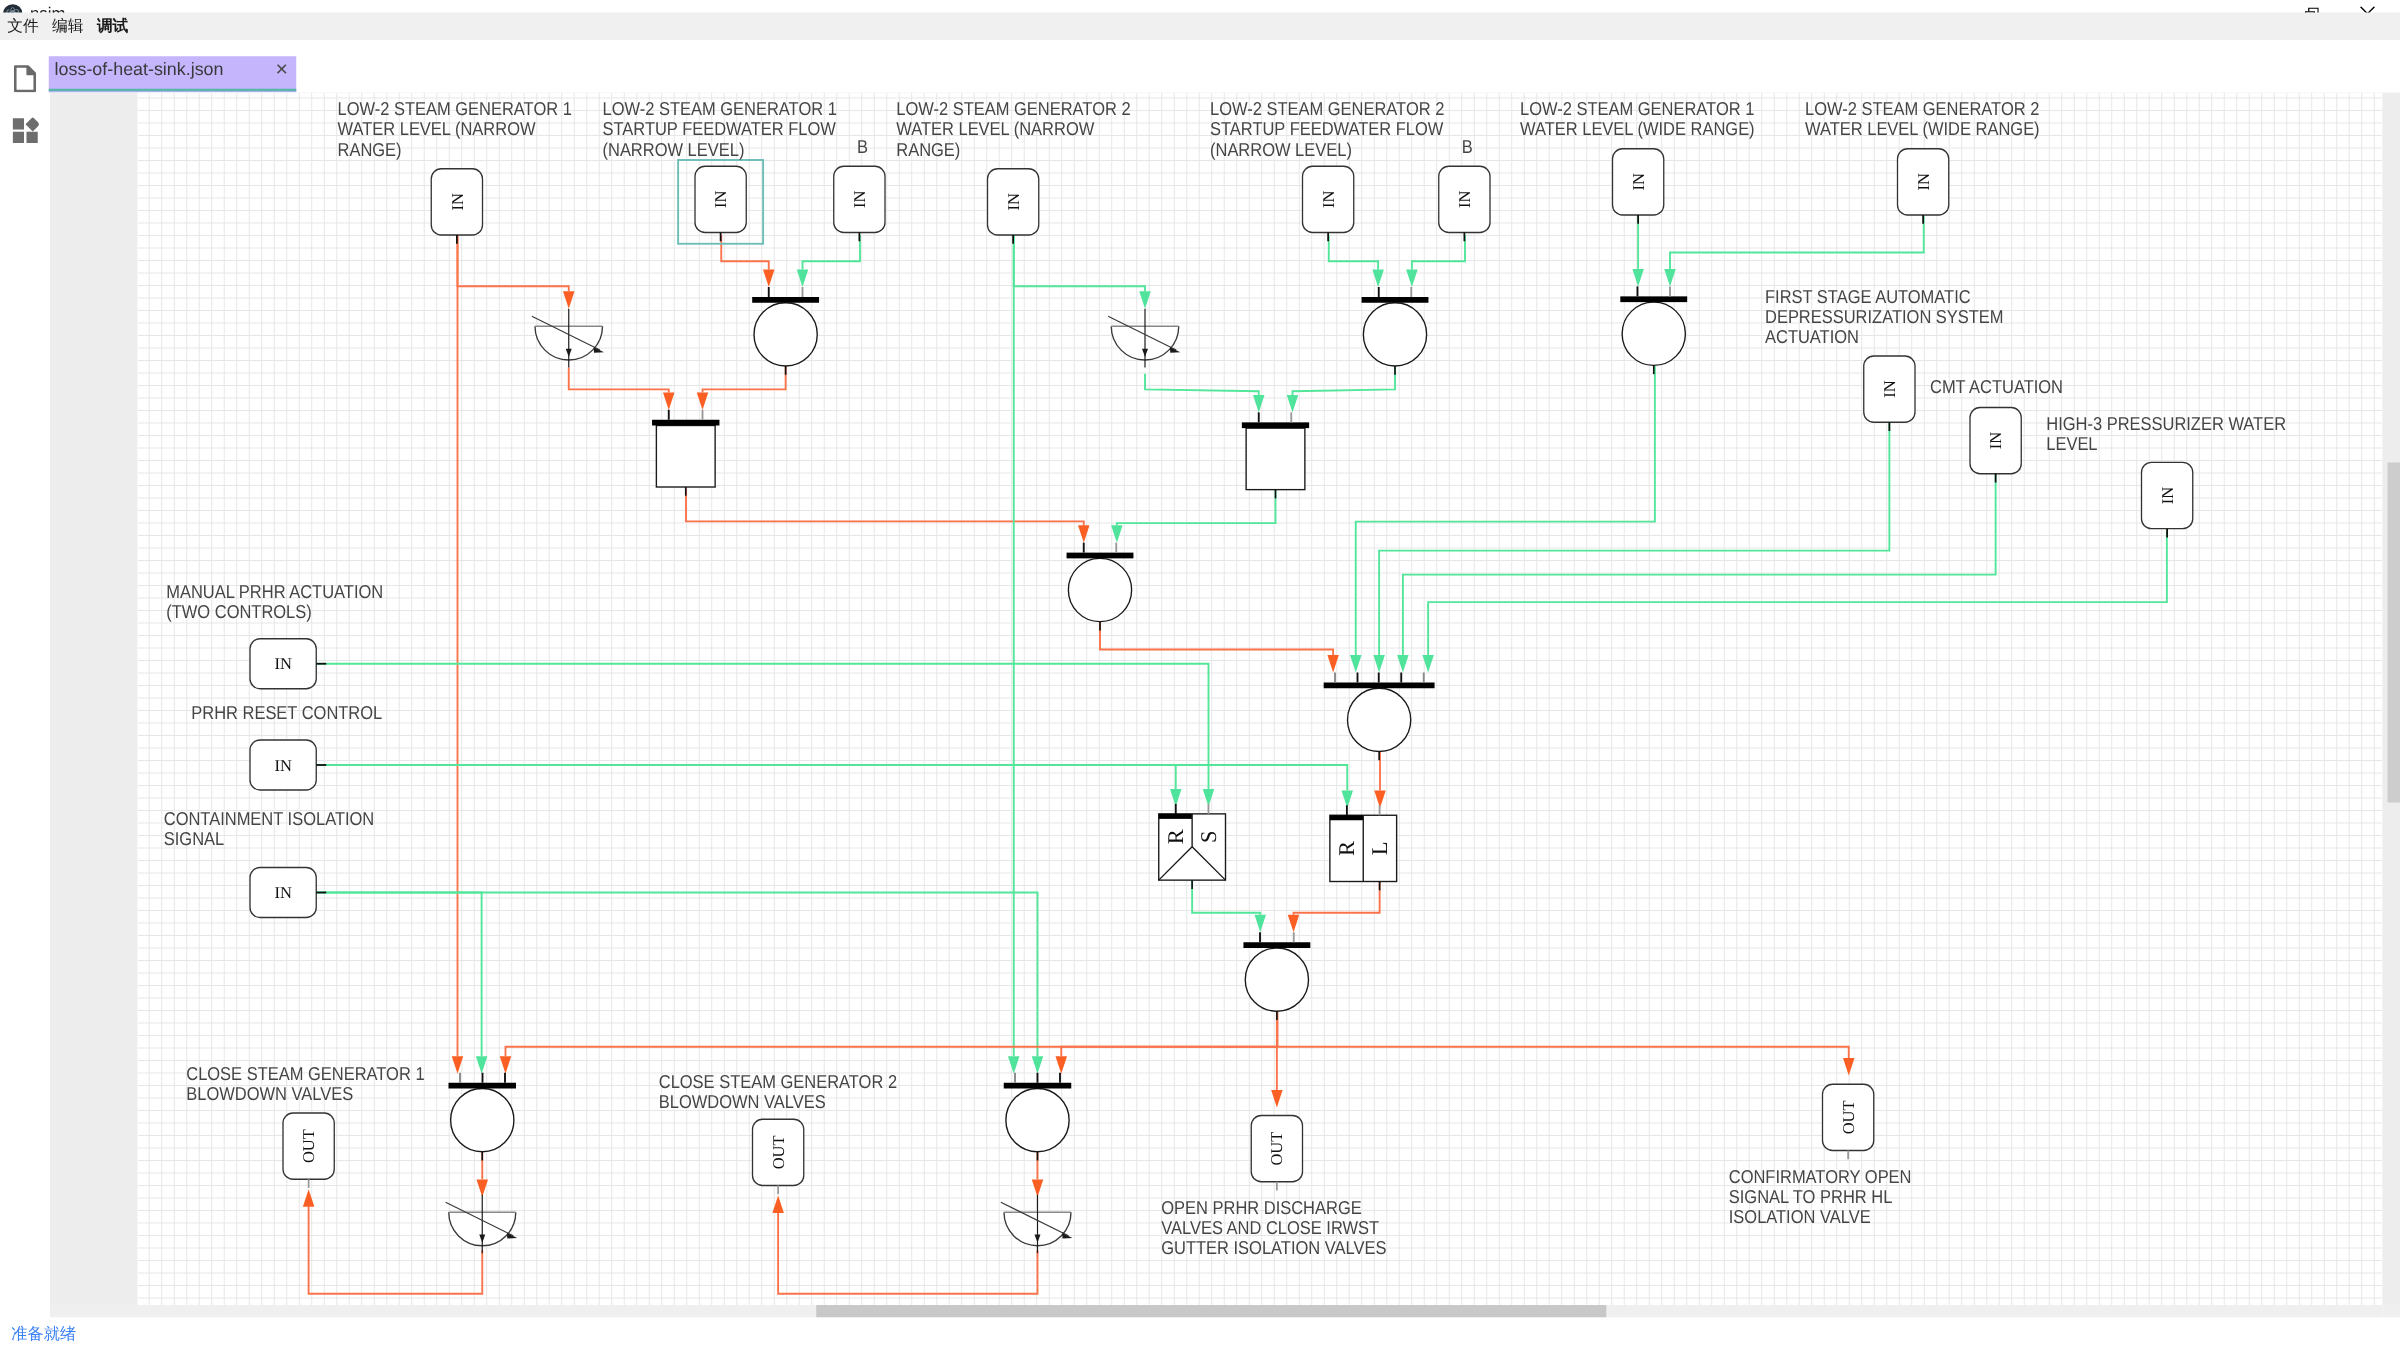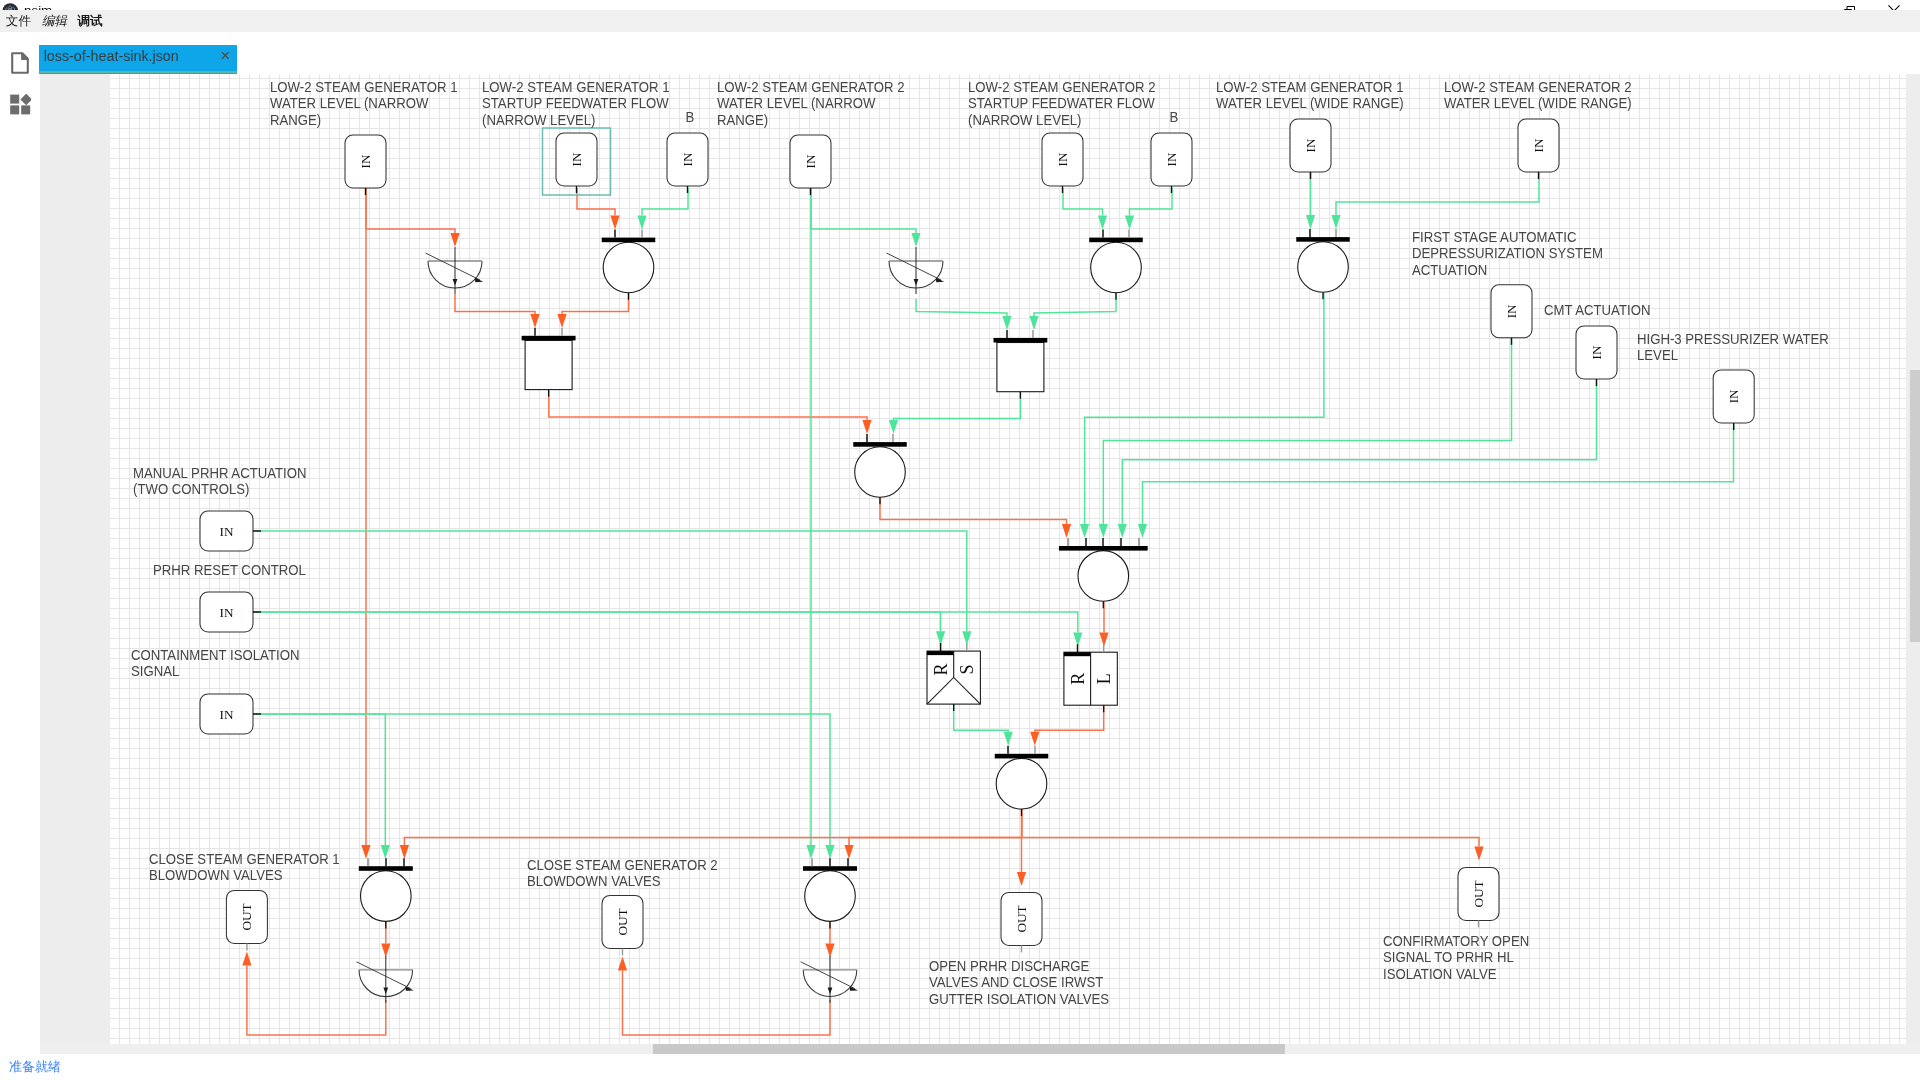--- a/index.html
+++ b/index.html
@@ -16,21 +16,21 @@
 
 #menubar{position:absolute;left:0;top:10px;width:1920px;height:22px;background:#f0f0f0}
 .menu-item{position:absolute;top:0;height:22px;line-height:23px;font-size:12.6px;color:#1a1a1a;font-family:"Liberation Sans",sans-serif;cursor:default;letter-spacing:0}
 
 #activitybar{position:absolute;left:0;top:44px;width:40px;height:1010px;background:#fff}
 .act-item{position:absolute;cursor:pointer}
 #act-file{left:11px;top:8px;width:18px;height:22px}
 #act-blocks{left:10px;top:50px;width:21.2px;height:21px}
 
 #tabstrip{position:absolute;left:39.3px;top:45px;width:1880px;height:29px;background:#fff}
-#tab0{position:absolute;left:0;top:0;height:29px;width:197.3px;background:#0ea5e9;cursor:pointer}
+#tab0{position:absolute;left:0;top:0;height:29px;width:197.3px;background:#c4b5fd;cursor:pointer}
 #tab0-label{position:absolute;left:4.4px;top:3.4px;font-size:14.3px;color:#3a3a3a;white-space:nowrap;line-height:17px}
 #tab0-close{position:absolute;left:177px;top:1.5px;width:18px;height:18px;font-size:17px;color:#4a4a4a;text-align:center;line-height:18px;cursor:pointer;font-family:"Liberation Sans",sans-serif}
 #tab0-underline{position:absolute;left:0;top:25.5px;width:197.3px;height:2px;background:#58b5ab}
 
 #editor{position:absolute;left:40px;top:74px;width:1866px;height:970px;background:#ededed;overflow:hidden}
 #canvas-clip{position:absolute;left:70px;top:0;width:1796px;height:970px;overflow:hidden;background:#fff}
 #grid{position:absolute;left:0;top:0;width:1796px;height:970px;
  background-color:#fff;
  background-image:
   linear-gradient(to right,#e6e6e6 1px,transparent 1px),
@@ -84,21 +84,21 @@
     </div>
     <div class="wbtn" id="win-close">
       <svg width="12" height="12" viewBox="0 0 11 11">
           <path d="M0.4 0.4 L10.6 10.6 M10.6 0.4 L0.4 10.6" stroke="#000" stroke-width="1"></path>
         </svg>
     </div>
   </div>
 
   <div id="menubar">
       <div class="menu-item" style="left: 5.8px;">文件</div>
-      <div class="menu-item" style="left: 41.7px; font-style: italic;">编辑</div>
+      <div class="menu-item" style="left: 41.7px;">编辑</div>
       <div class="menu-item" style="left: 77.5px; font-weight: bold;">调试</div>
       <div class="menu-item" style="left: 114.2px; margin-top: 44px;">帮助</div>
     </div>
 
   <div id="activitybar">
     <svg class="act-item" id="act-file" viewBox="0 0 18 22">
       <path d="M1.2 1.2 H11.3 L16.8 6.8 V20.8 H1.2 Z" fill="#fff" stroke="#6a6a6a" stroke-width="2.1" stroke-linejoin="round"></path>
       <path d="M10.9 1.4 V7.3 H16.6 Z" fill="#6a6a6a" stroke="#6a6a6a" stroke-width="1.6" stroke-linejoin="round"></path>
     </svg>
     <svg class="act-item" id="act-blocks" viewBox="0 0 21.2 21">

